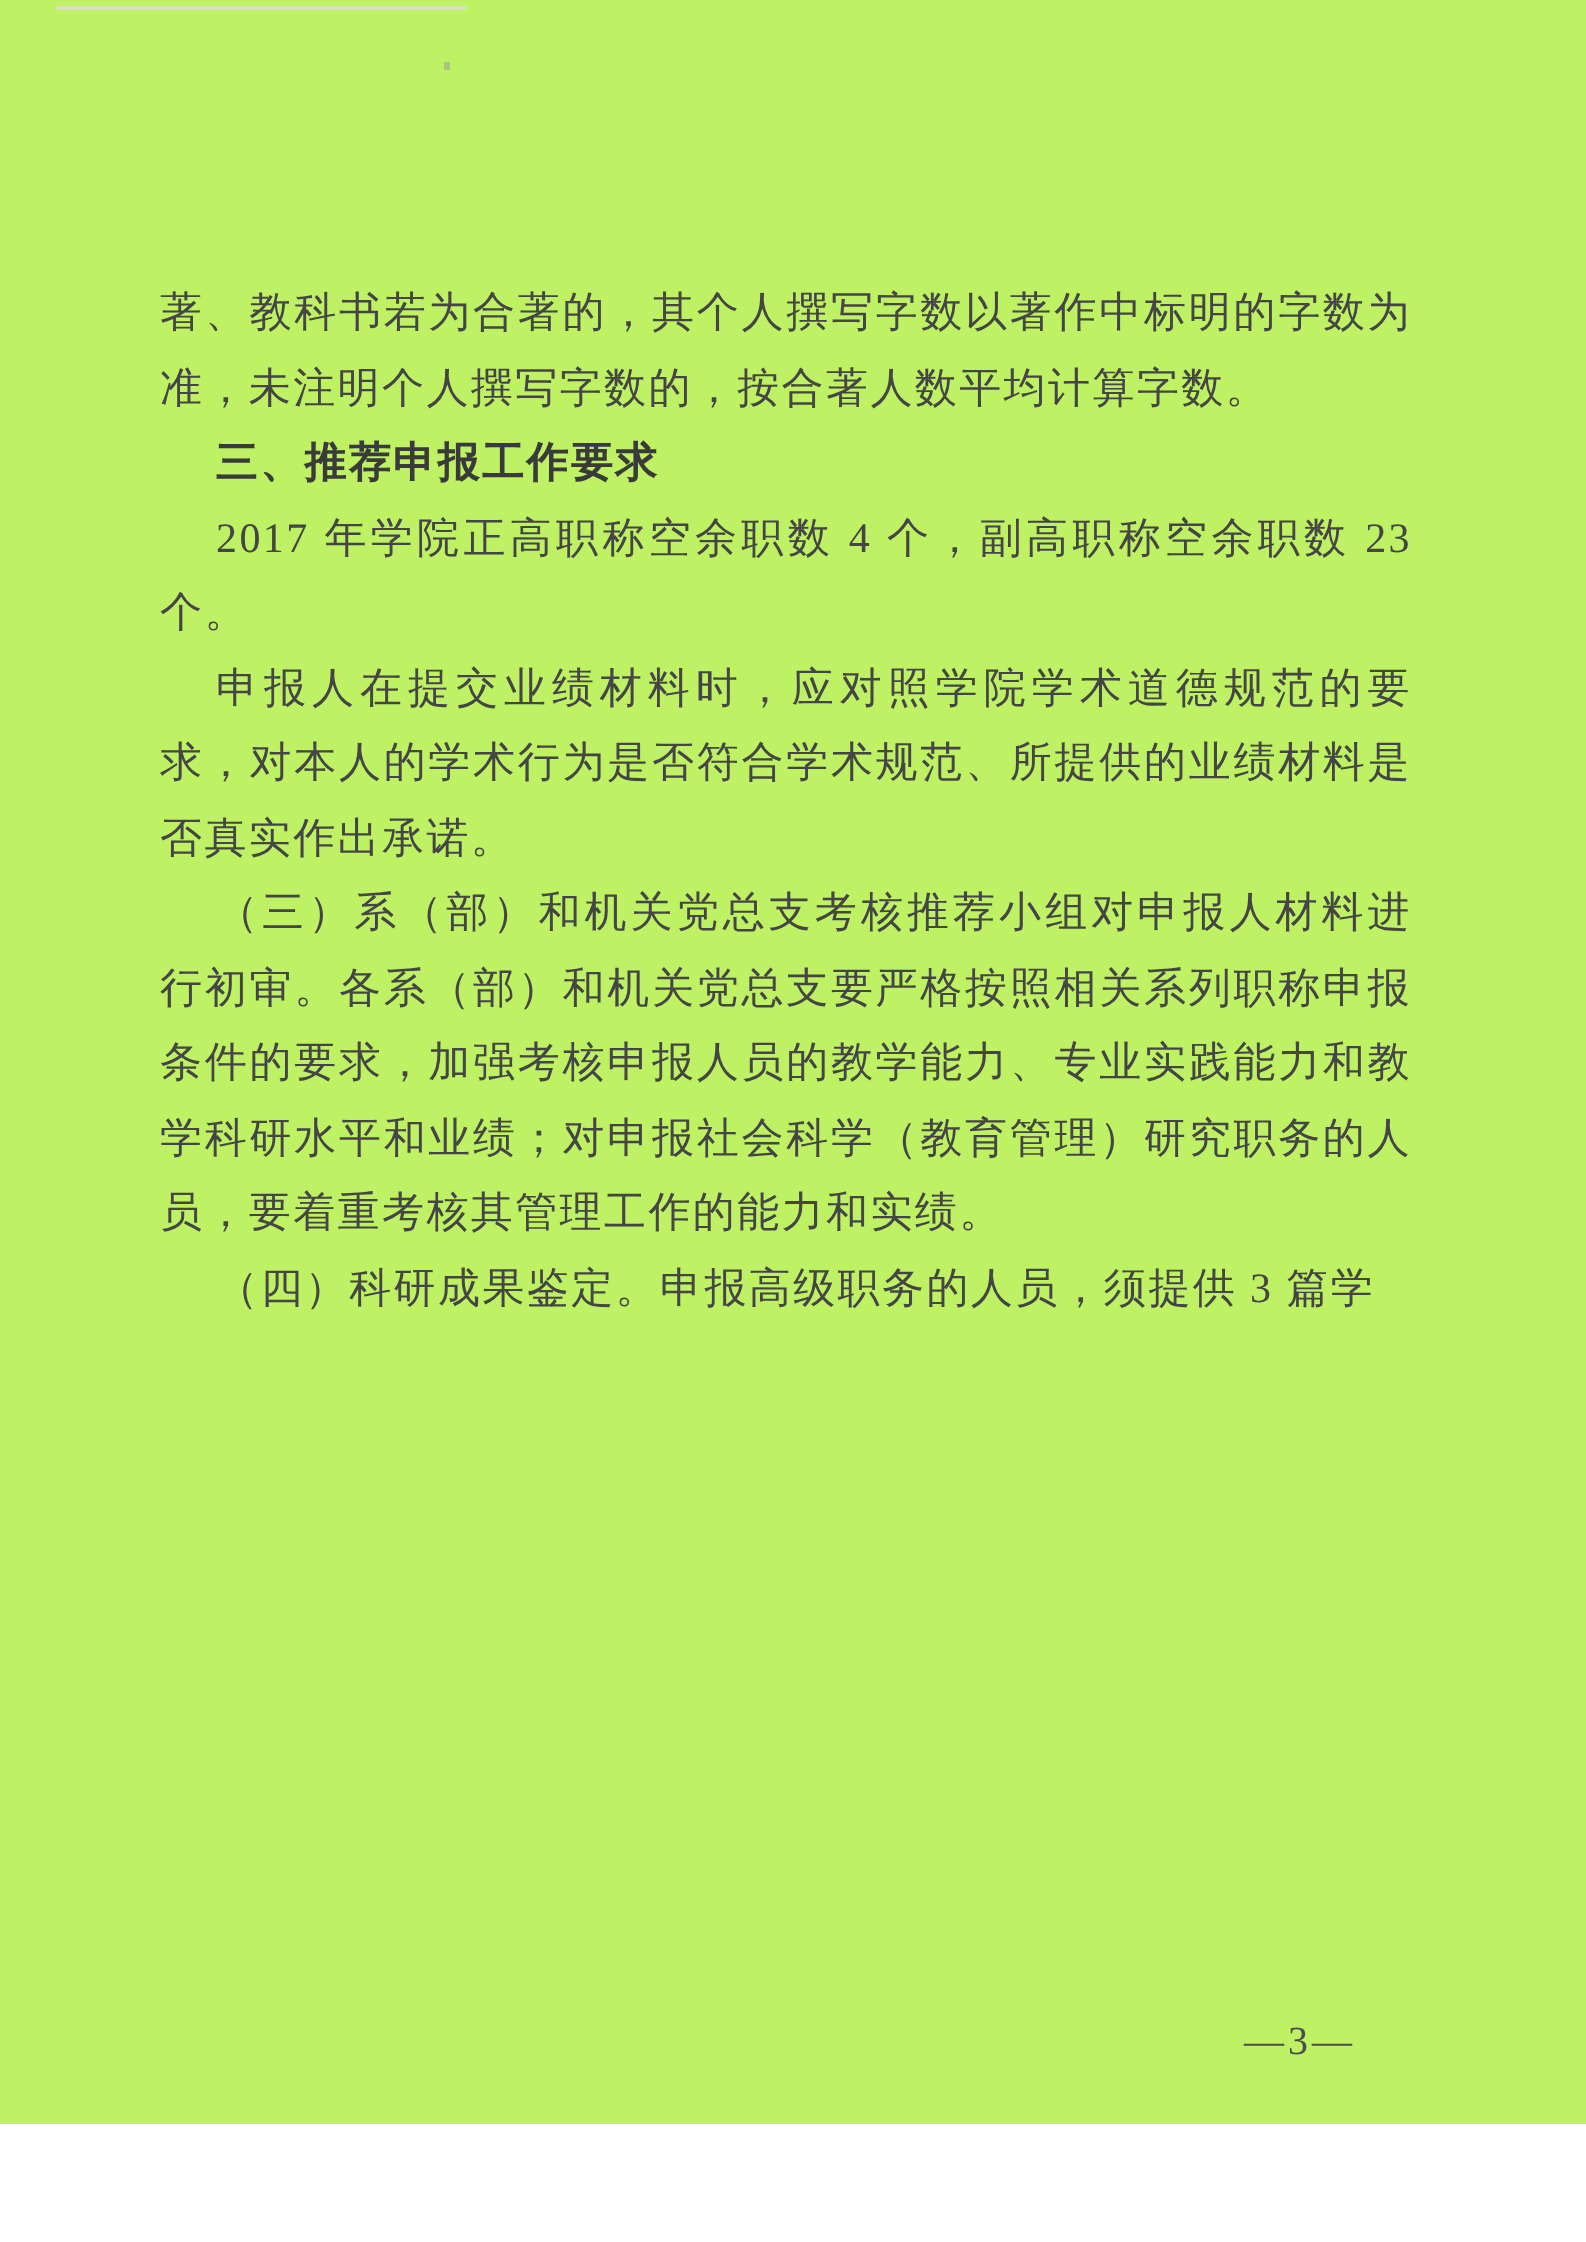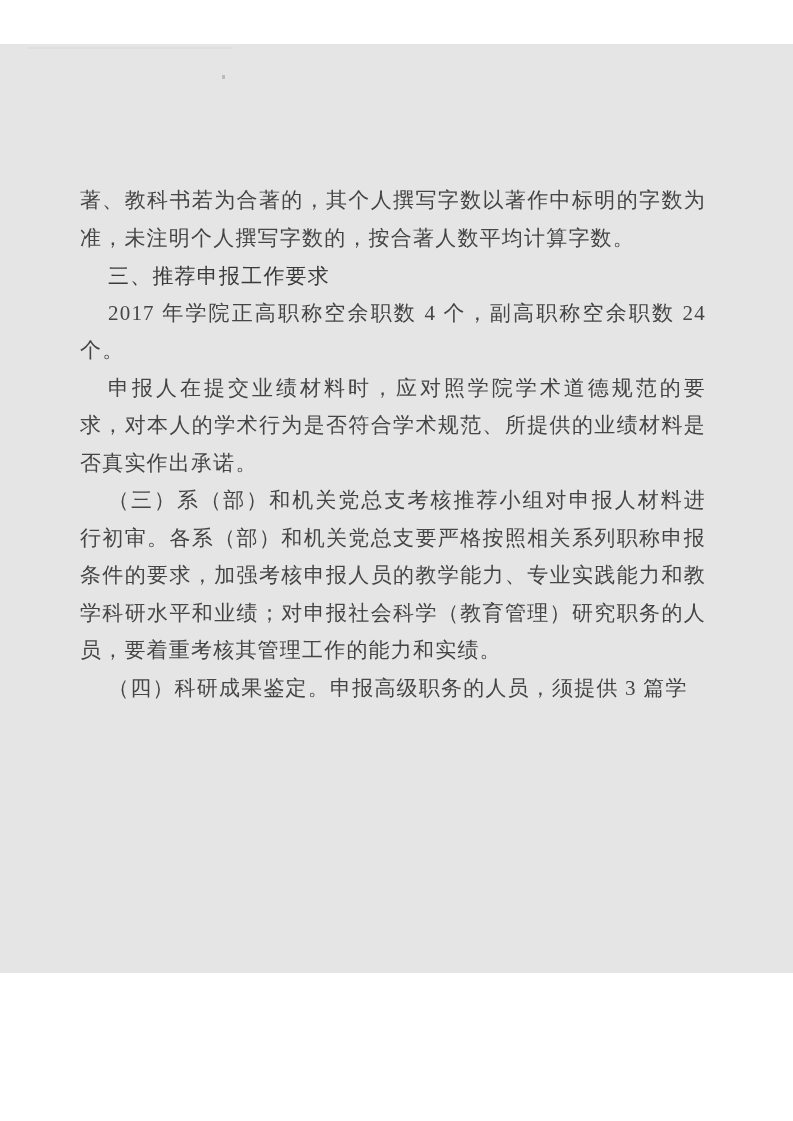--- a/index.html
+++ b/index.html
@@ -3,26 +3,25 @@
 <meta charset="utf-8">
 <style>
   html, body {
     margin: 0;
     padding: 0;
     background: #ffffff;
   }
   .page {
     position: relative;
     width: 793px;
-    height: 929px;
-    background: #e5e5e5;
+    height: 1062px;
+    background: #bef264;
     overflow: hidden;
     font-family: "Liberation Serif", "DejaVu Serif", serif;
     color: #454545;
-    margin-top: 44px;
   }
   
   .artifact-top-line {
     position: absolute;
     left: 28px;
     top: 3px;
     width: 205px;
     height: 2px;
     background: #dcdcdc;
     opacity: 0.8;
@@ -49,21 +48,21 @@
   }
   .content p {
     margin: 0;
     text-indent: 28px;
   }
   .content p.no-indent {
     text-indent: 0;
   }
   .content p.heading {
     font-family: "Liberation Sans", "DejaVu Sans", sans-serif;
-    font-weight: 400;
+    font-weight: 700;
     color: #3a3a3a;
   }
   .page-number {
     position: absolute;
     top: 1010px;
     left: 622px;
     font-size: 20px;
     letter-spacing: 2px;
     color: #4d4d4d;
     white-space: nowrap;
@@ -76,21 +75,21 @@
 
   <div class="artifact-top-line"></div>
   <div class="artifact-speck"></div>
 
   <div class="content">
     <p class="no-indent">著、教科书若为合著的，其个人撰写字数以著作中标明的字数为准，未注明个人撰写字数的，按合著人数平均计算字数。</p>
 
     <p class="heading">三、推荐申报工作要求</p>
 
 
-    <p>2017 年学院正高职称空余职数 4 个，副高职称空余职数 24 个。</p>
+    <p>2017 年学院正高职称空余职数 4 个，副高职称空余职数 23 个。</p>
 
 
     <p>申报人在提交业绩材料时，应对照学院学术道德规范的要求，对本人的学术行为是否符合学术规范、所提供的业绩材料是否真实作出承诺。</p>
 
     <p>（三）系（部）和机关党总支考核推荐小组对申报人材料进行初审。各系（部）和机关党总支要严格按照相关系列职称申报条件的要求，加强考核申报人员的教学能力、专业实践能力和教学科研水平和业绩；对申报社会科学（教育管理）研究职务的人员，要着重考核其管理工作的能力和实绩。</p>
 
 
     <p>（四）科研成果鉴定。申报高级职务的人员，须提供 3 篇学</p>
   </div>
 

